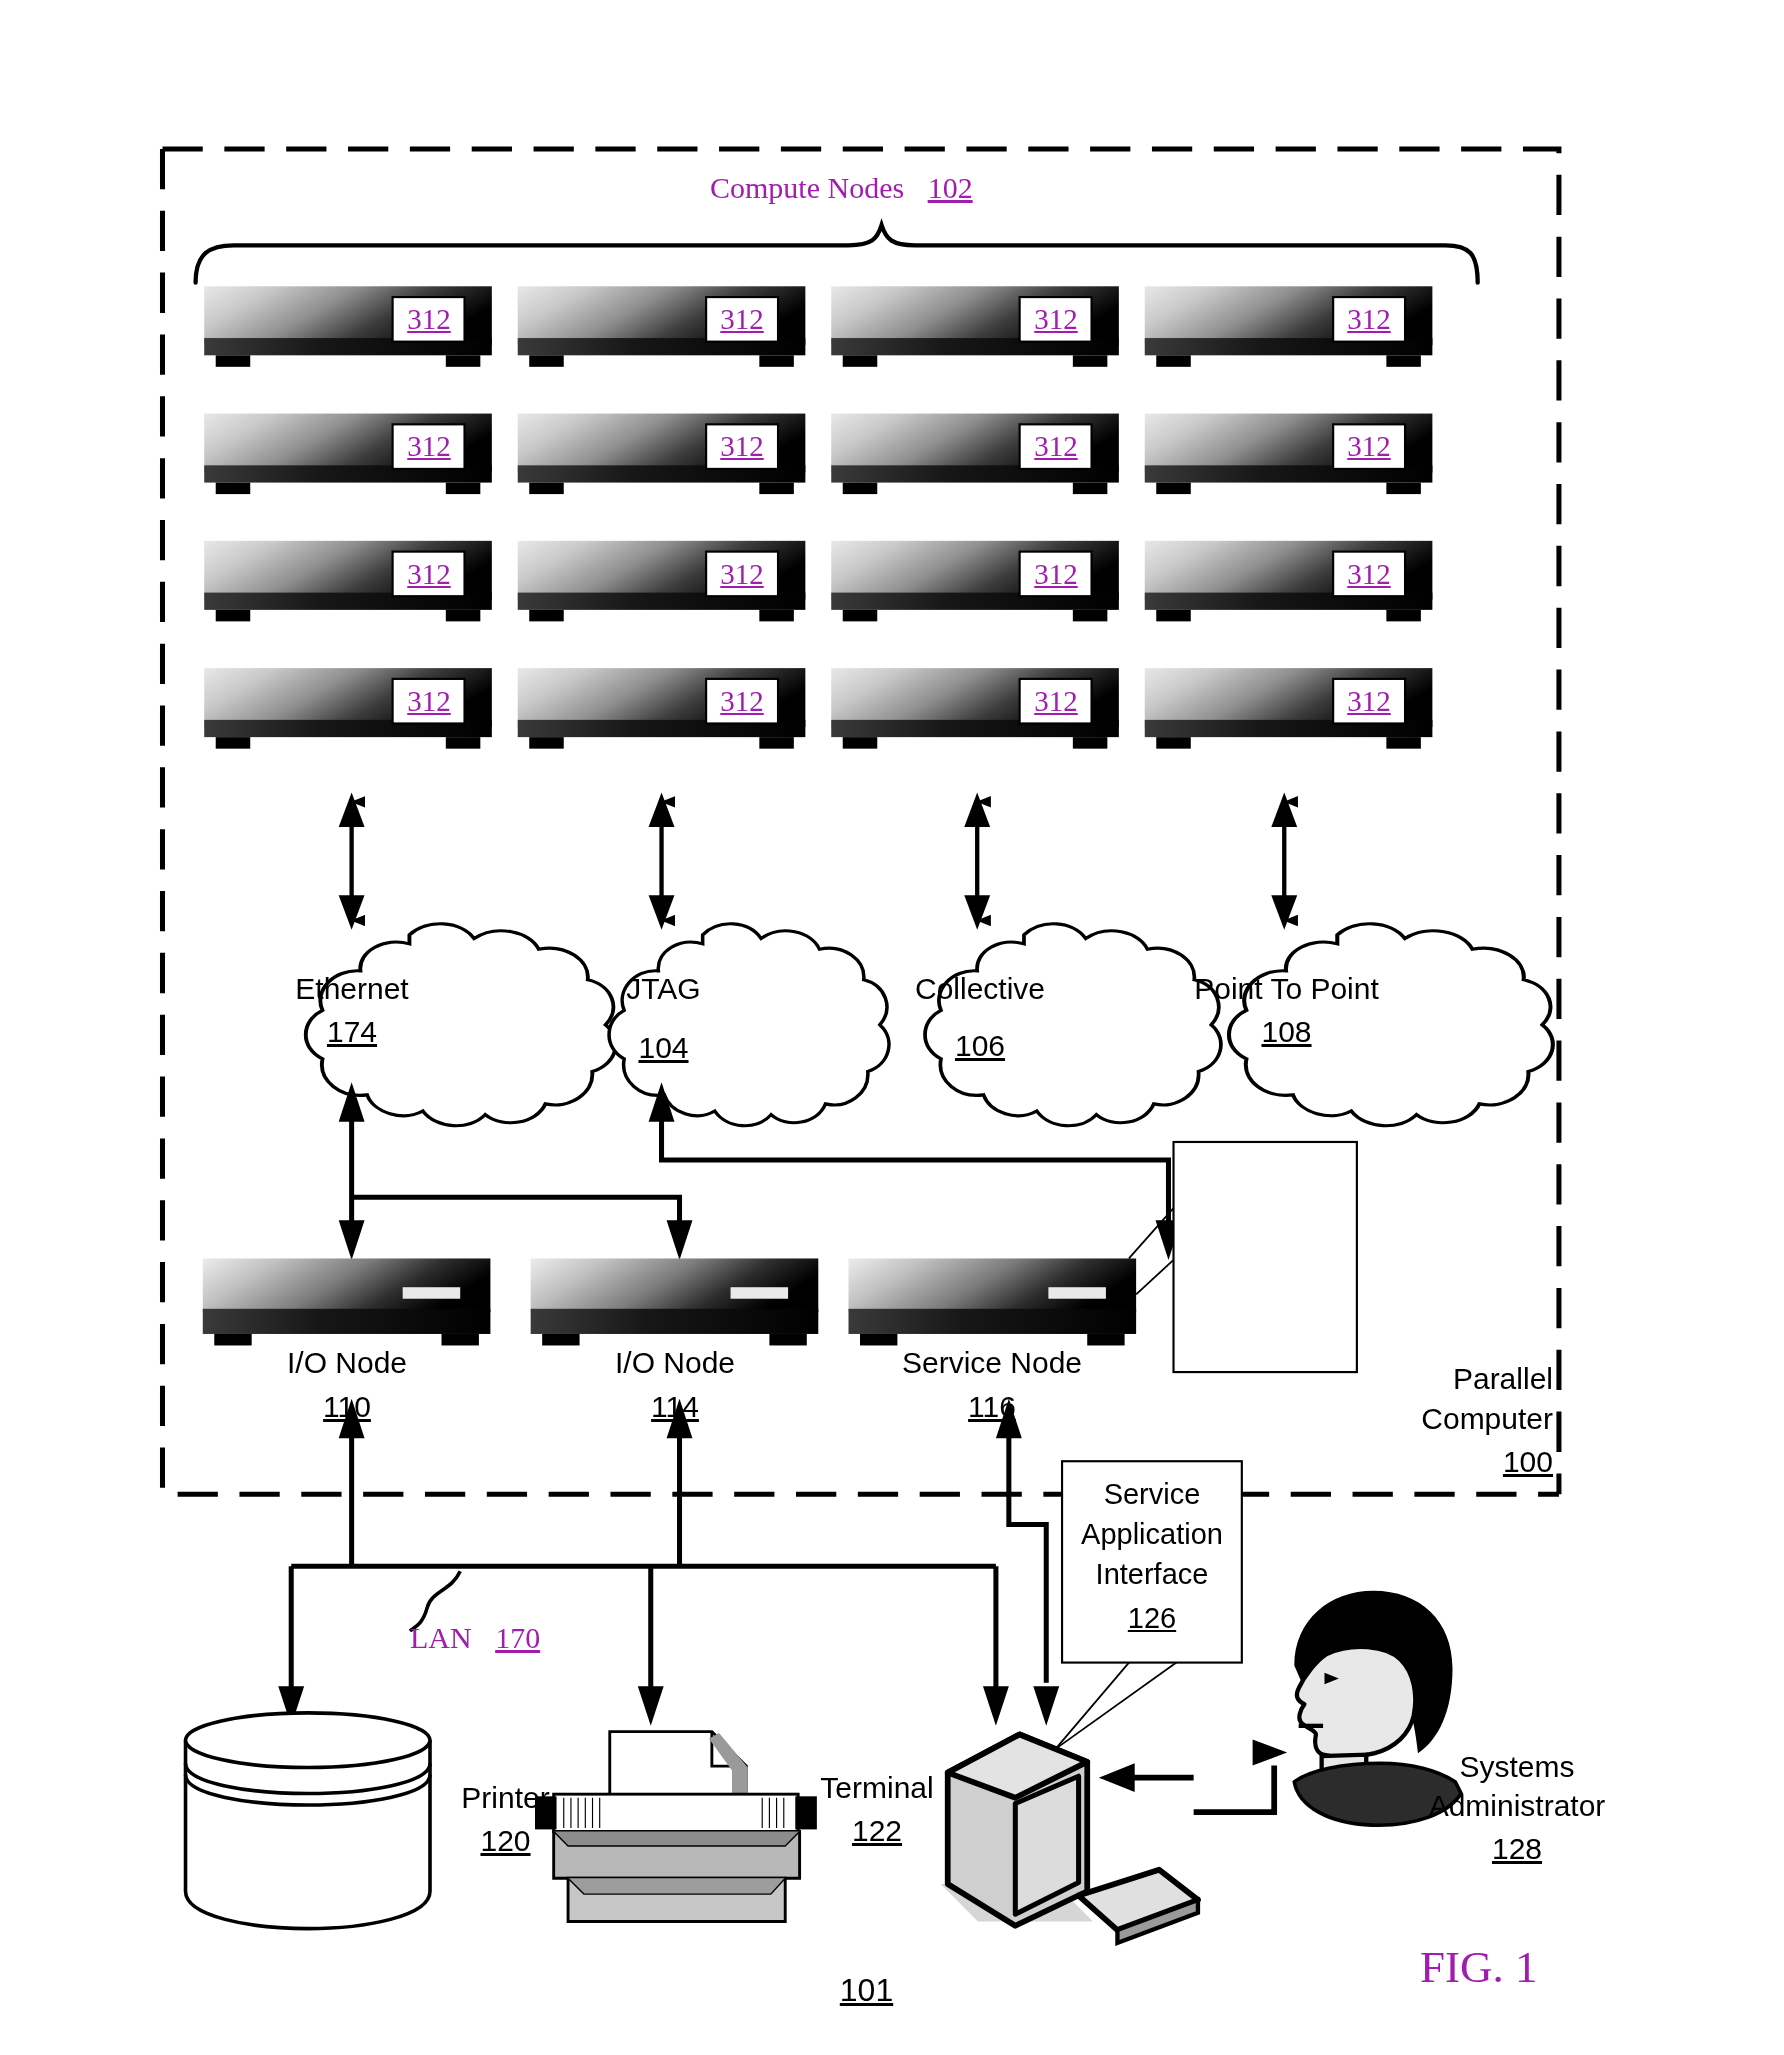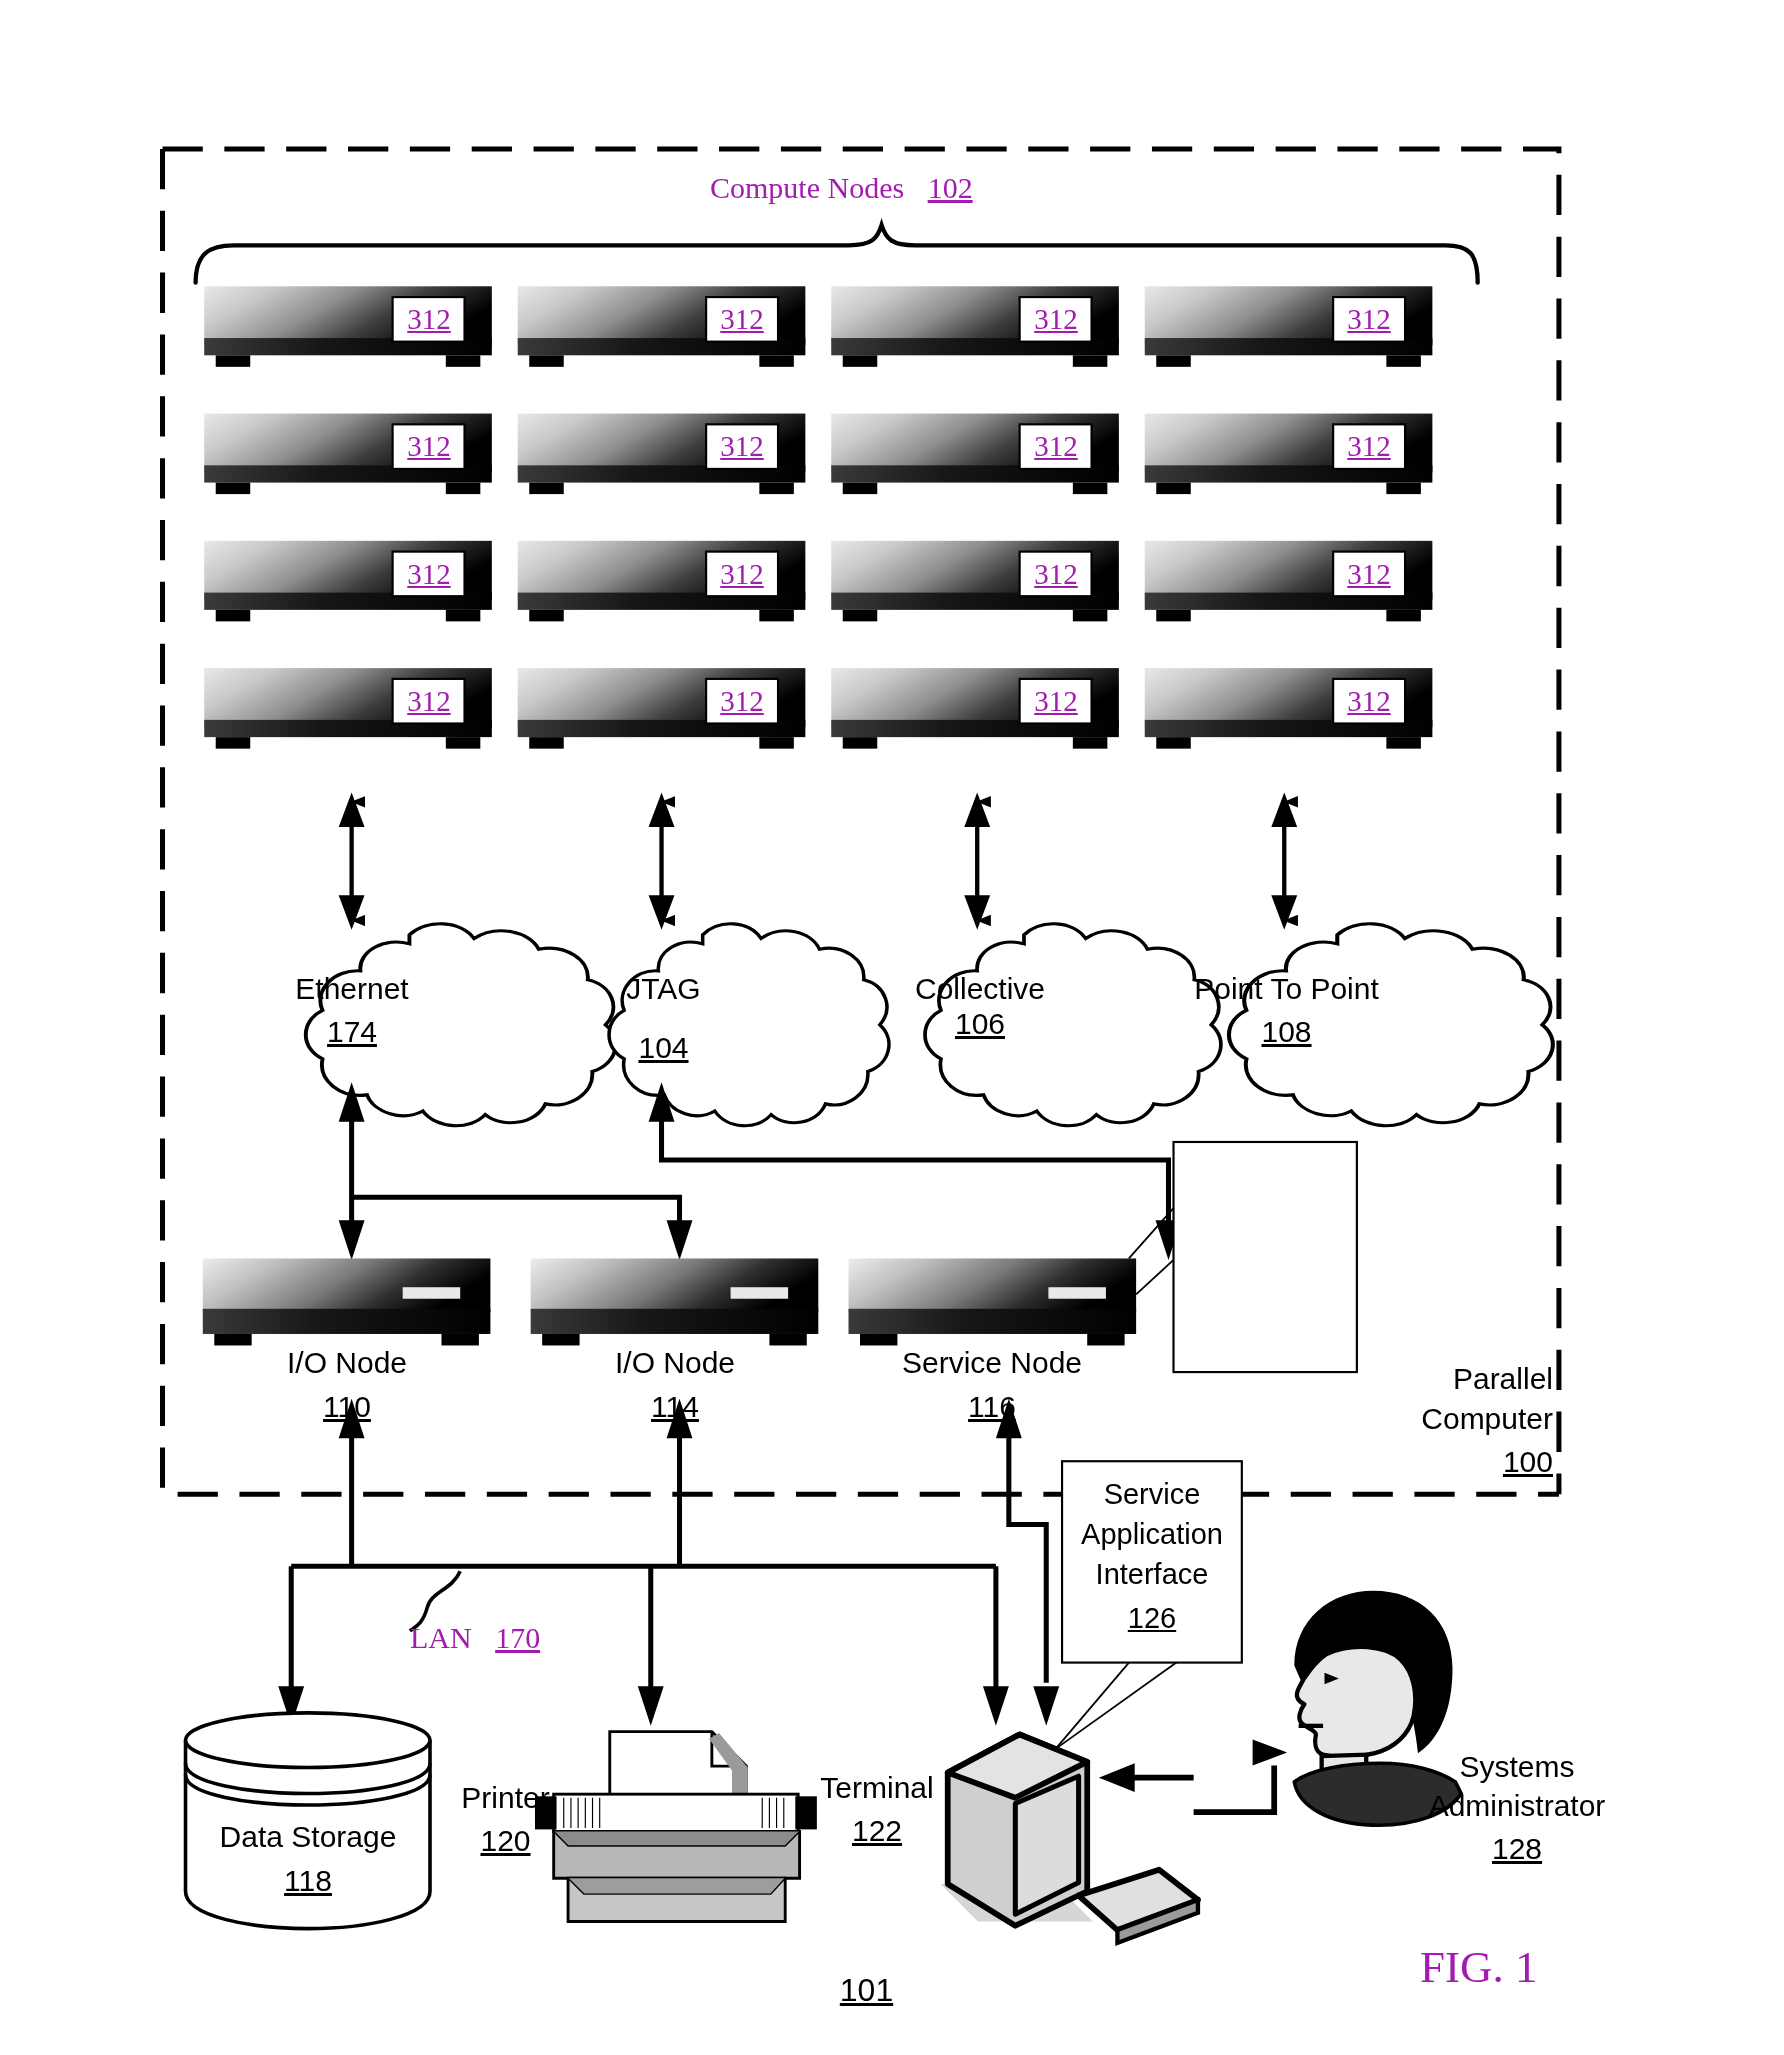--- a/index.html
+++ b/index.html
@@ -438,21 +438,21 @@
   <div class="node-txt" style="left:244px;top:971px;width:216px;font-size:30px;">
     <div>Ethernet</div>
     <div class="ul" style="margin-top:7.2px;">174</div>
   </div>
   <div class="node-txt" style="left:563px;top:971px;width:201px;font-size:30px;">
     <div>JTAG</div>
     <div class="ul" style="margin-top:24px;">104</div>
   </div>
   <div class="node-txt" style="left:872px;top:971px;width:216px;font-size:30px;">
     <div>Collective</div>
-    <div class="ul" style="margin-top:0;">106</div>
+    <div class="ul" style="margin-top:22px;">106</div>
   </div>
   <div class="node-txt" style="left:1168px;top:971px;width:237px;font-size:30px;">
     <div>Point To Point</div>
     <div class="ul" style="margin-top:7.2px;">108</div>
   </div>
 
   <div class="node-txt" style="left:239px;top:1345px;width:216px;font-size:30px;">
     <div>I/O Node</div>
     <div class="ul" style="margin-top:8.6px;">110</div>
   </div>
@@ -477,24 +477,20 @@
     <div>Application</div>
     <div>Interface</div>
     <div class="ul" style="margin-top:4.3px;">126</div>
   </div>
 
   <div class="lbl" style="left:410px;top:1621px;font-size:30px;">
     <span>LAN</span>
     <span class="ul" style="margin-left:16px;">170</span>
   </div>
 
-  <div class="node-txt" style="left:186px;top:1819px;width:244px;font-size:30px;">
-    <div>Data Storage</div>
-    <div class="ul" style="margin-top:8.6px;">118</div>
-  </div>
 
   <div class="node-txt" style="left:437px;top:1780px;width:137px;font-size:30px;">
     <div>Printer</div>
     <div class="ul" style="margin-top:7.2px;">120</div>
   </div>
 
   <div class="node-txt" style="left:805px;top:1770px;width:144px;font-size:30px;">
     <div>Terminal</div>
     <div class="ul" style="margin-top:7.2px;">122</div>
   </div>

